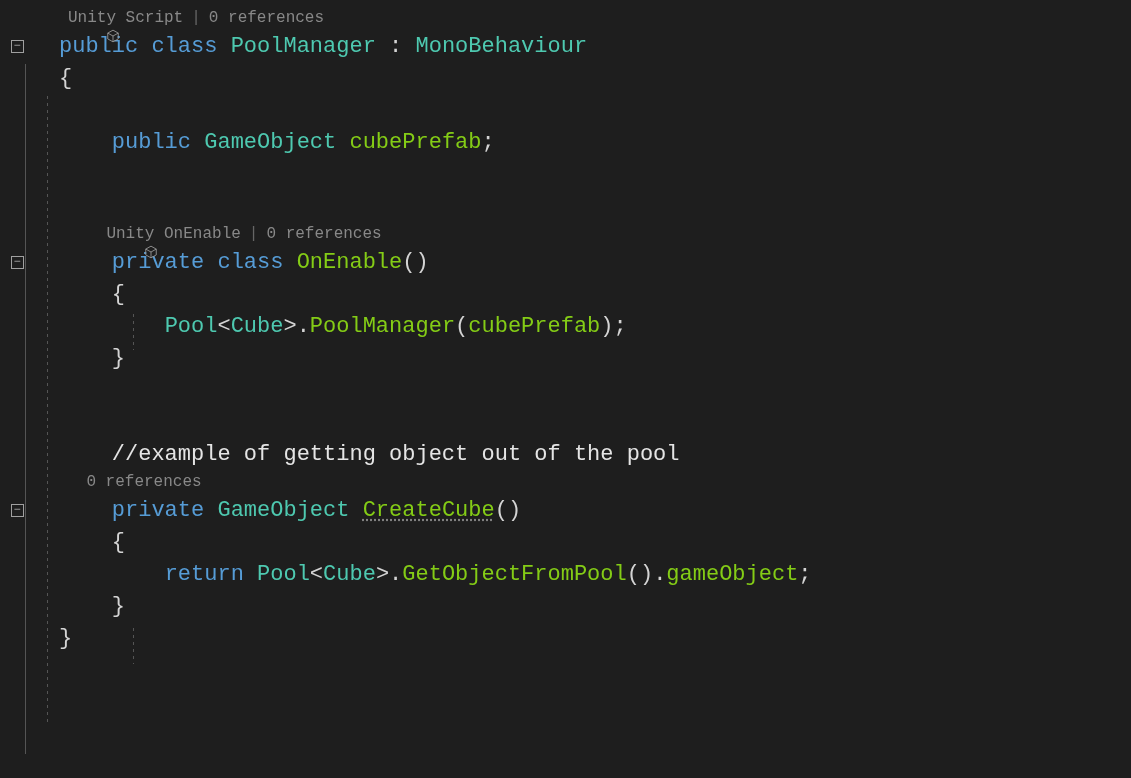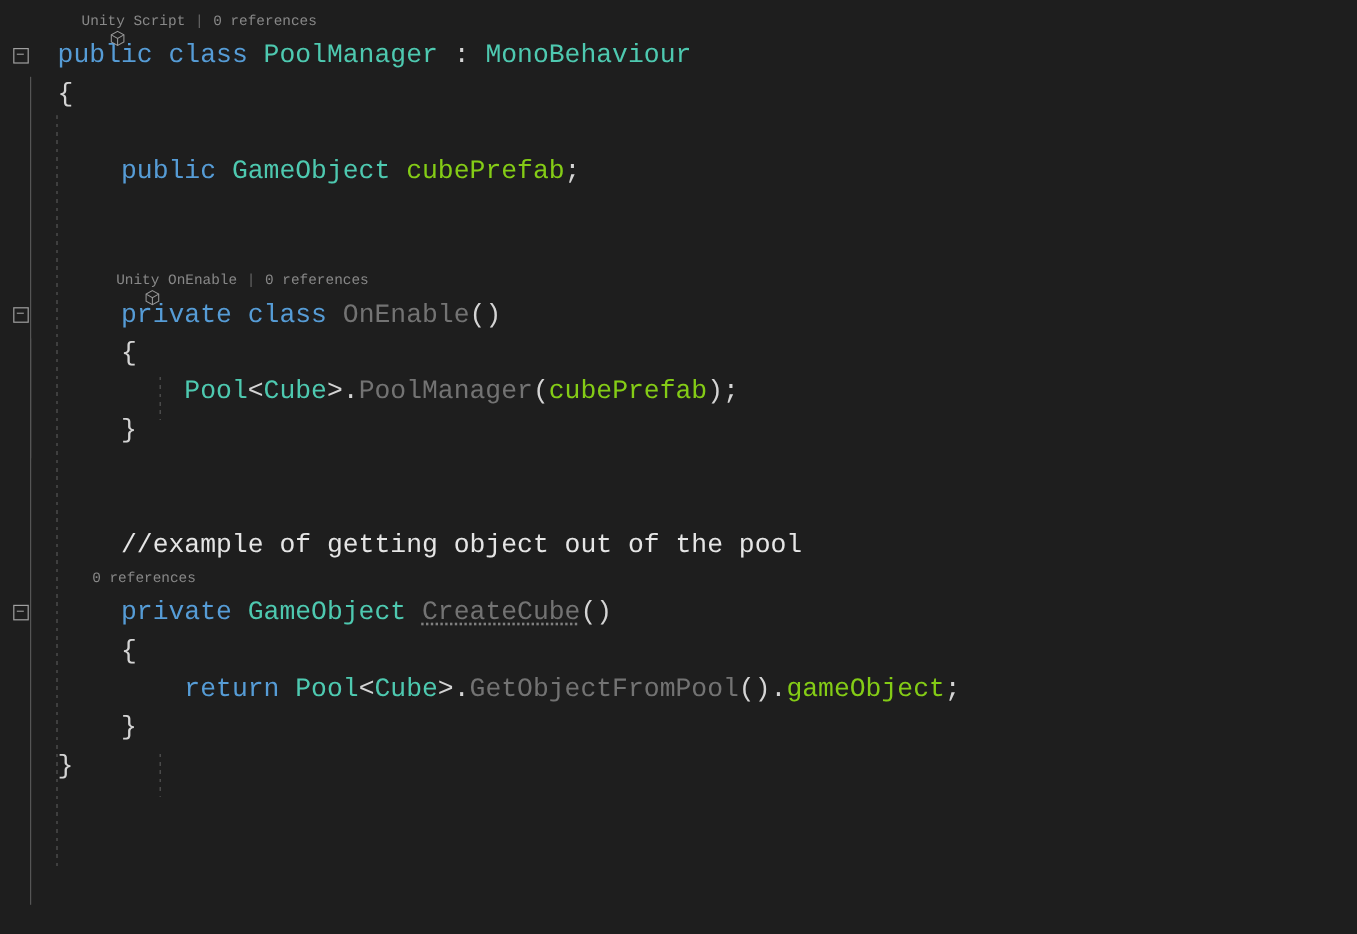--- a/index.html
+++ b/index.html
@@ -48,44 +48,45 @@
   .guide-col {
     width: 14px;
     flex-shrink: 0;
     display:flex;
     align-items:center;
     justify-content:center;
     position:relative;
   }
   .code {
     flex: 1;
+    margin-left: 11px;
   }
   .codelens {
     height: 24px;
     display: flex;
     align-items: center;
     color: #888888;
-    font-size: 12px;
+    font-size: 16px;
   }
   .codelens .sep {
     margin: 0 8px;
     color: #666;
   }
   .cube-icon {
     display:inline-block;
     width:14px;
     height:14px;
     margin-right:6px;
     position:relative;
   }
   .cube-icon svg { width:14px; height:14px; }
   
   .kw { color: #569cd6; }        
   .type { color: #4ec9b0; }      
-  .method { color: #737373; text-align: right; }    
+  .method { color: #84cc16; text-align: right; }    
   .field { color: #84cc16; }     
   .comment { color: #e5e5e5; }
   .punct { color: #d4d4d4; }
   .brace { color: #d4d4d4; }
   .wavy {
     text-decoration-line: underline;
     text-decoration-style: dotted;
     text-decoration-color: #808080;
     text-underline-offset: 4px;
   }

